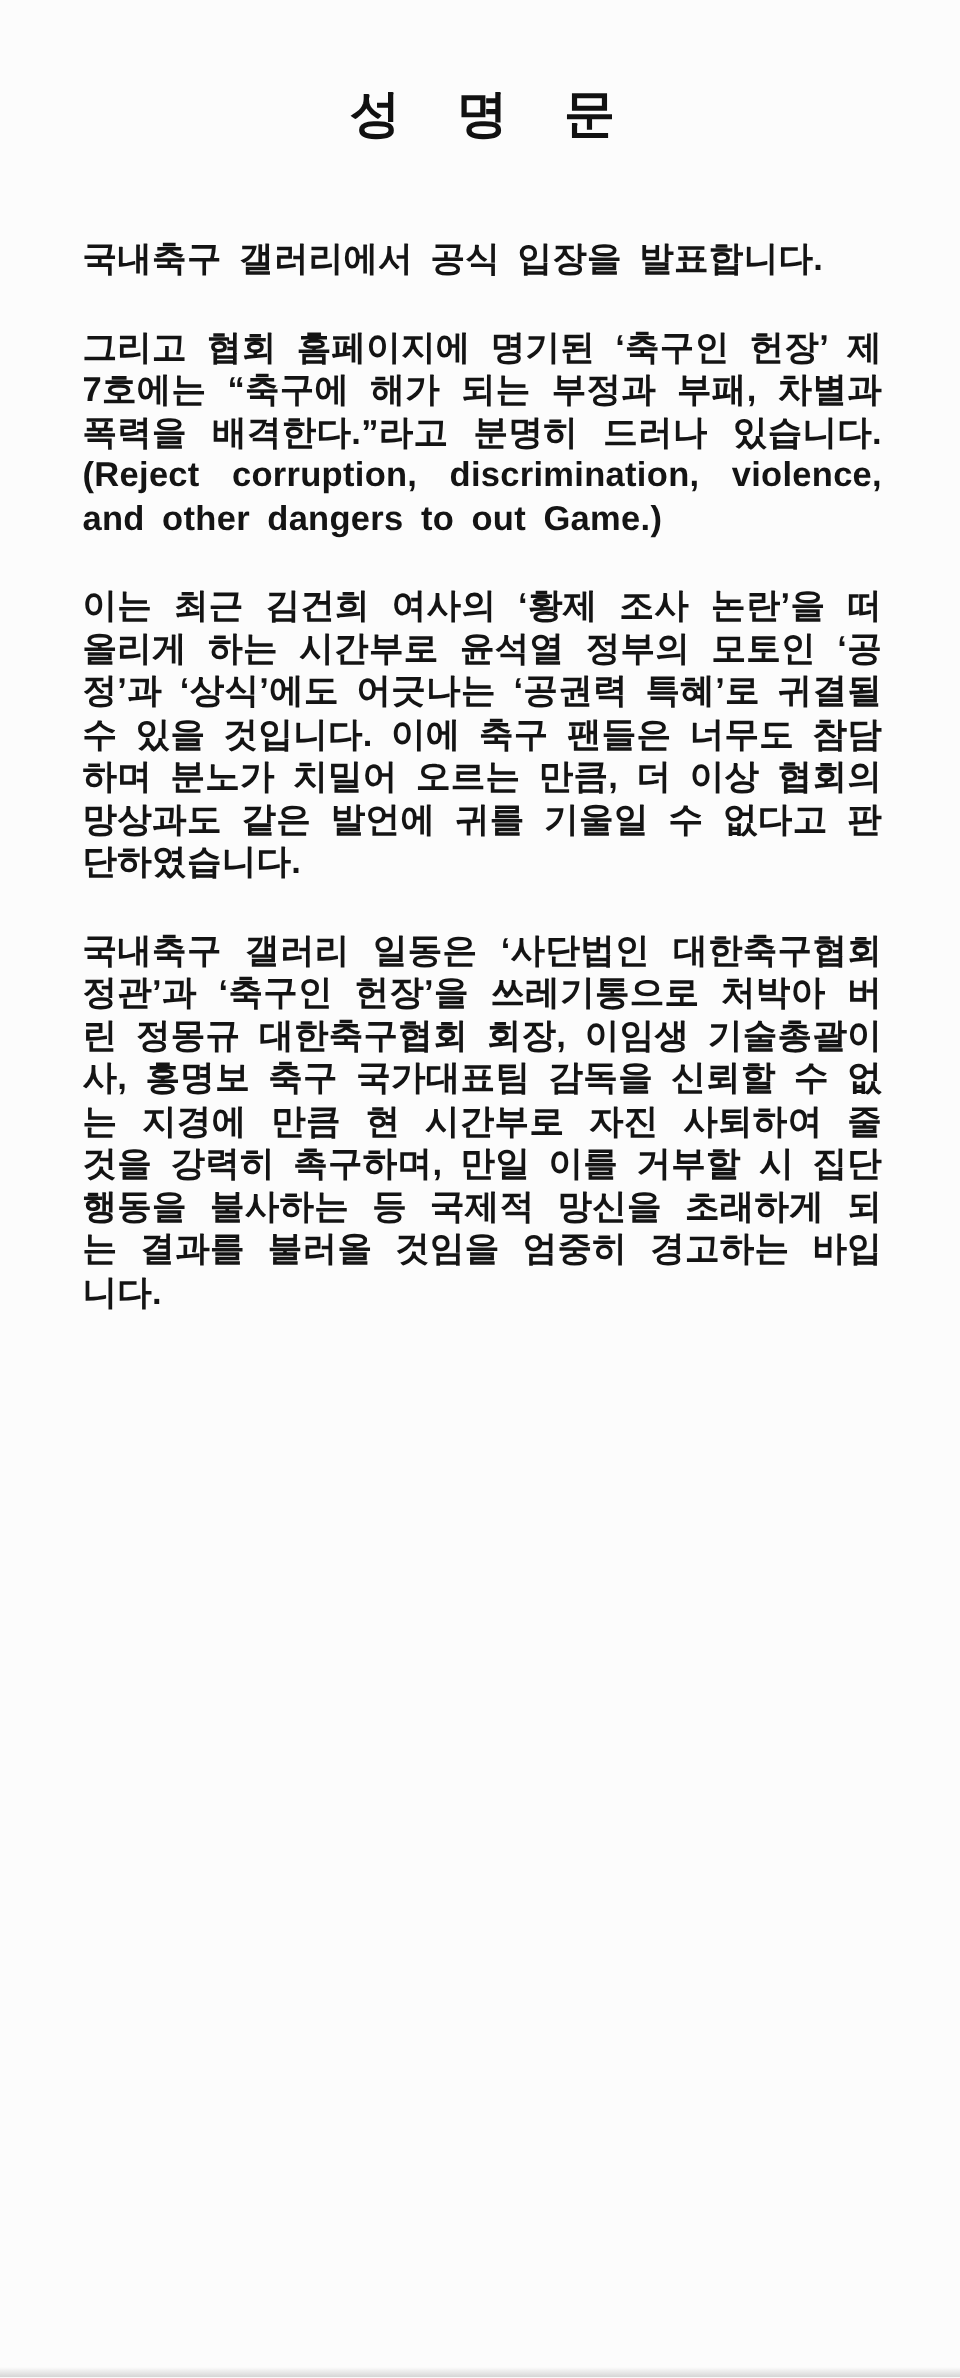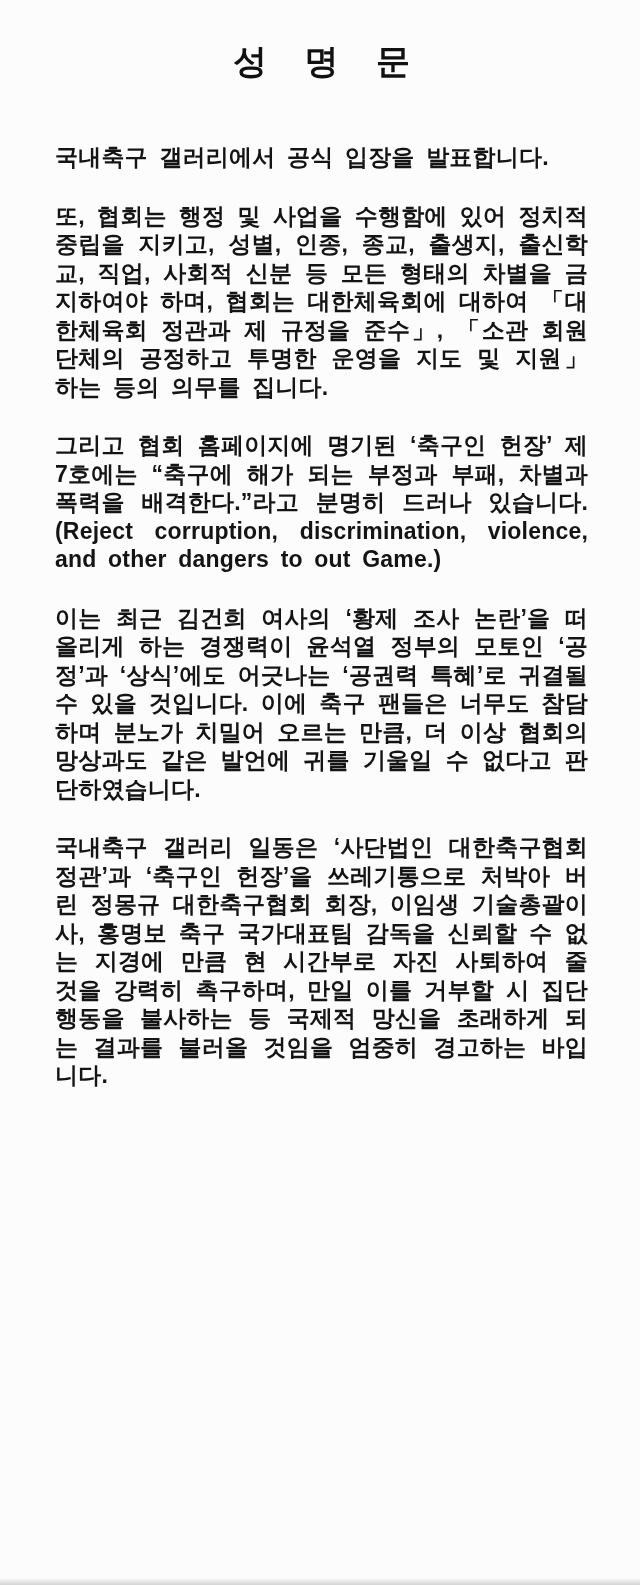--- a/index.html
+++ b/index.html
@@ -13,21 +13,21 @@
     height: 1585px;
     box-sizing: border-box;
     background: #fcfcfc;
     color: #141414;
     font-family: "Liberation Sans", "DejaVu Sans", sans-serif;
     font-weight: 700;
     padding: 42px 52px 0 55px;
     overflow: hidden;
   }
   .title {
-    margin: 0 0 62px 0;
+    margin: 15px 0 62px 0;
     text-align: center;
     font-size: 34px;
     line-height: 1.15;
     letter-spacing: 14px;
     padding-left: 14px; 
     color: #111111;
   }
   .content p {
     margin: 16px 0 30px 0;
     font-size: 23px;
@@ -49,20 +49,19 @@
 </style>
 </head>
 <body>
 
 <div class="page">
 
   <h1 class="title">성 명 문</h1>
 
   <div class="content">
     <p>국내축구 갤러리에서 공식 입장을 발표합니다.</p>
-    <p>또, 협회는 행정 및 사업을 수행함에 있어 정치적 중립을 지키고, 성별, 인종, 종교, 출생지, 출신학교, 직업, 사회적 신분 등 모든 형태의 차별을 금지하여야 하며, 협회는 대한체육회에 대하여 「대한체육회 정관과 제 규정을 준수」, 「소관 회원단체의 공정하고 투명한 운영을 지도 및 지원」 하는 등의 의무를 집니다.</p>
     <p>그리고 협회 홈페이지에 명기된 ‘축구인 헌장’ 제7호에는 “축구에 해가 되는 부정과 부패, 차별과 폭력을 배격한다.”라고 분명히 드러나 있습니다. (Reject corruption, discrimination, violence, and other dangers to out Game.)</p>
-    <p>이는 최근 김건희 여사의 ‘황제 조사 논란’을 떠올리게 하는 경쟁력이 윤석열 정부의 모토인 ‘공정’과 ‘상식’에도 어긋나는 ‘공권력 특혜’로 귀결될 수 있을 것입니다. 이에 축구 팬들은 너무도 참담하며 분노가 치밀어 오르는 만큼, 더 이상 협회의 망상과도 같은 발언에 귀를 기울일 수 없다고 판단하였습니다.</p>
+    <p>이는 최근 김건희 여사의 ‘황제 조사 논란’을 떠올리게 하는 시간부로 윤석열 정부의 모토인 ‘공정’과 ‘상식’에도 어긋나는 ‘공권력 특혜’로 귀결될 수 있을 것입니다. 이에 축구 팬들은 너무도 참담하며 분노가 치밀어 오르는 만큼, 더 이상 협회의 망상과도 같은 발언에 귀를 기울일 수 없다고 판단하였습니다.</p>
     <p>국내축구 갤러리 일동은 ‘사단법인 대한축구협회 정관’과 ‘축구인 헌장’을 쓰레기통으로 처박아 버린 정몽규 대한축구협회 회장, 이임생 기술총괄이사, 홍명보 축구 국가대표팀 감독을 신뢰할 수 없는 지경에 만큼 현 시간부로 자진 사퇴하여 줄 것을 강력히 촉구하며, 만일 이를 거부할 시 집단행동을 불사하는 등 국제적 망신을 초래하게 되는 결과를 불러올 것임을 엄중히 경고하는 바입니다.</p>
 
   </div>
 
 </div>
 
 </body></html>

